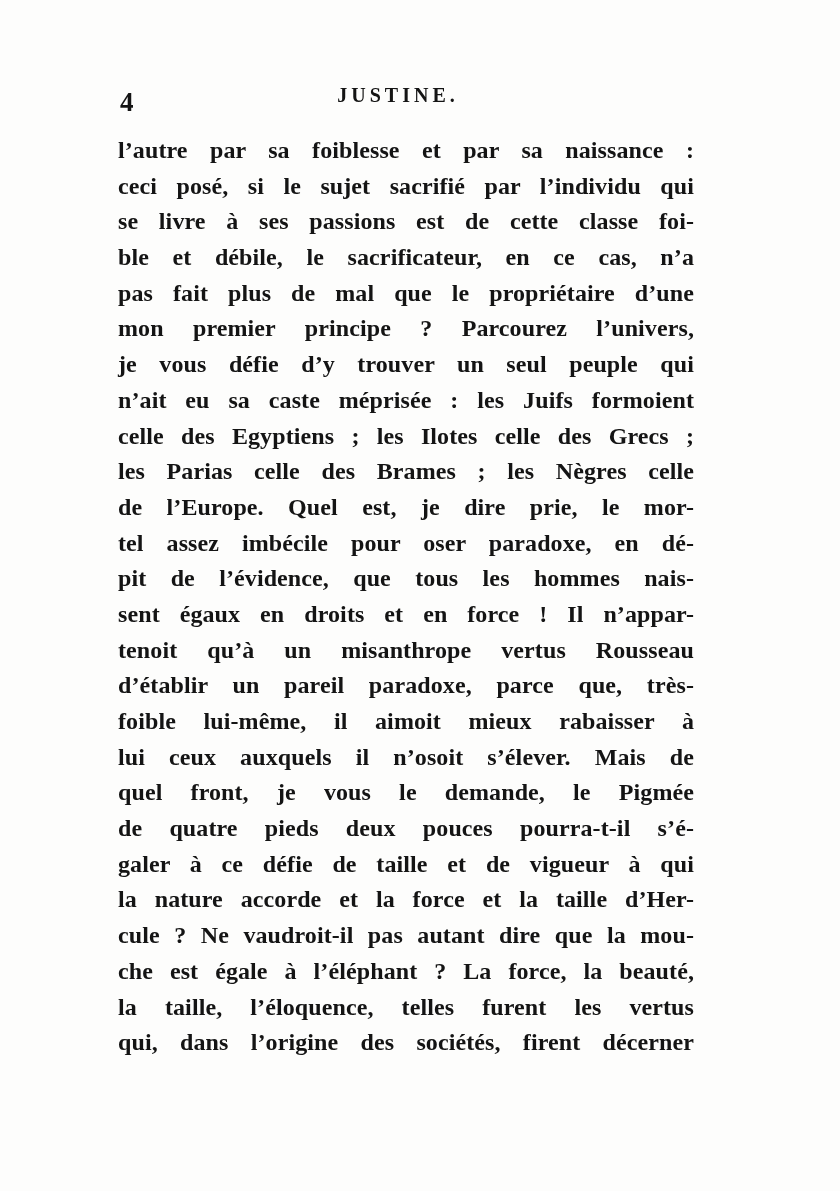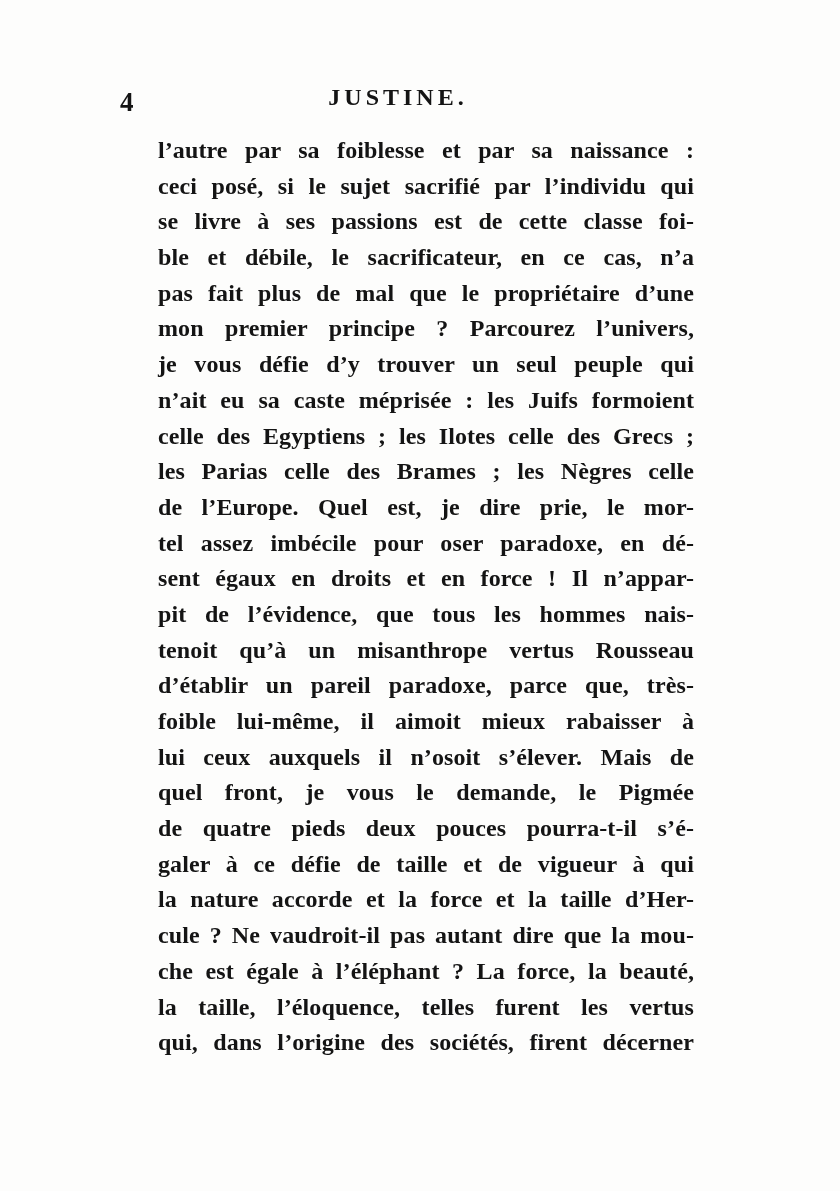--- a/index.html
+++ b/index.html
@@ -30,41 +30,40 @@
     font-size: 27px;
     font-weight: bold;
     letter-spacing: 1px;
   }
   .header-title {
     position: absolute;
     left: 0;
     right: 16px;
     top: 0;
     text-align: center;
-    font-size: 24px;
+    font-size: 20px;
     font-weight: bold;
     letter-spacing: 4px;
   }
   .text-block {
     position: absolute;
     top: 133px;
     left: 118px;
     width: 576px;
     font-size: 24px;
     font-weight: bold;
     line-height: 35.7px;
     letter-spacing: 0.1px;
   }
   .text-line {
     text-align: justify;
     text-align-last: justify;
     white-space: normal;
     height: 35.7px;
     overflow: visible;
-    margin-left: 40px;
   }
 </style>
 </head>
 <body>
 
 <div class="scan-page">
   <div class="running-header">
     <div class="page-number">4</div>
     <div class="header-title">JUSTINE.</div>
   </div>
@@ -75,22 +74,22 @@
       <div class="text-line">se livre à ses passions est de cette classe foi-</div>
       <div class="text-line">ble et débile, le sacrificateur, en ce cas, n’a</div>
       <div class="text-line">pas fait plus de mal que le propriétaire d’une</div>
       <div class="text-line">mon premier principe ? Parcourez l’univers,</div>
       <div class="text-line">je vous défie d’y trouver un seul peuple qui</div>
       <div class="text-line">n’ait eu sa caste méprisée : les Juifs formoient</div>
       <div class="text-line">celle des Egyptiens ; les Ilotes celle des Grecs ;</div>
       <div class="text-line">les Parias celle des Brames ; les Nègres celle</div>
       <div class="text-line">de l’Europe. Quel est, je dire prie, le mor-</div>
       <div class="text-line">tel assez imbécile pour oser paradoxe, en dé-</div>
+      <div class="text-line">pit de l’évidence, que tous les hommes nais-</div>
       <div class="text-line">sent égaux en droits et en force ! Il n’appar-</div>
-      <div class="text-line">pit de l’évidence, que tous les hommes nais-</div>
       <div class="text-line">tenoit qu’à un misanthrope vertus Rousseau</div>
       <div class="text-line">d’établir un pareil paradoxe, parce que, très-</div>
       <div class="text-line">foible lui-même, il aimoit mieux rabaisser à</div>
       <div class="text-line">lui ceux auxquels il n’osoit s’élever. Mais de</div>
       <div class="text-line">quel front, je vous le demande, le Pigmée</div>
       <div class="text-line">de quatre pieds deux pouces pourra-t-il s’é-</div>
       <div class="text-line">galer à ce défie de taille et de vigueur à qui</div>
       <div class="text-line">la nature accorde et la force et la taille d’Her-</div>
       <div class="text-line">cule ? Ne vaudroit-il pas autant dire que la mou-</div>
       <div class="text-line">che est égale à l’éléphant ? La force, la beauté,</div>

